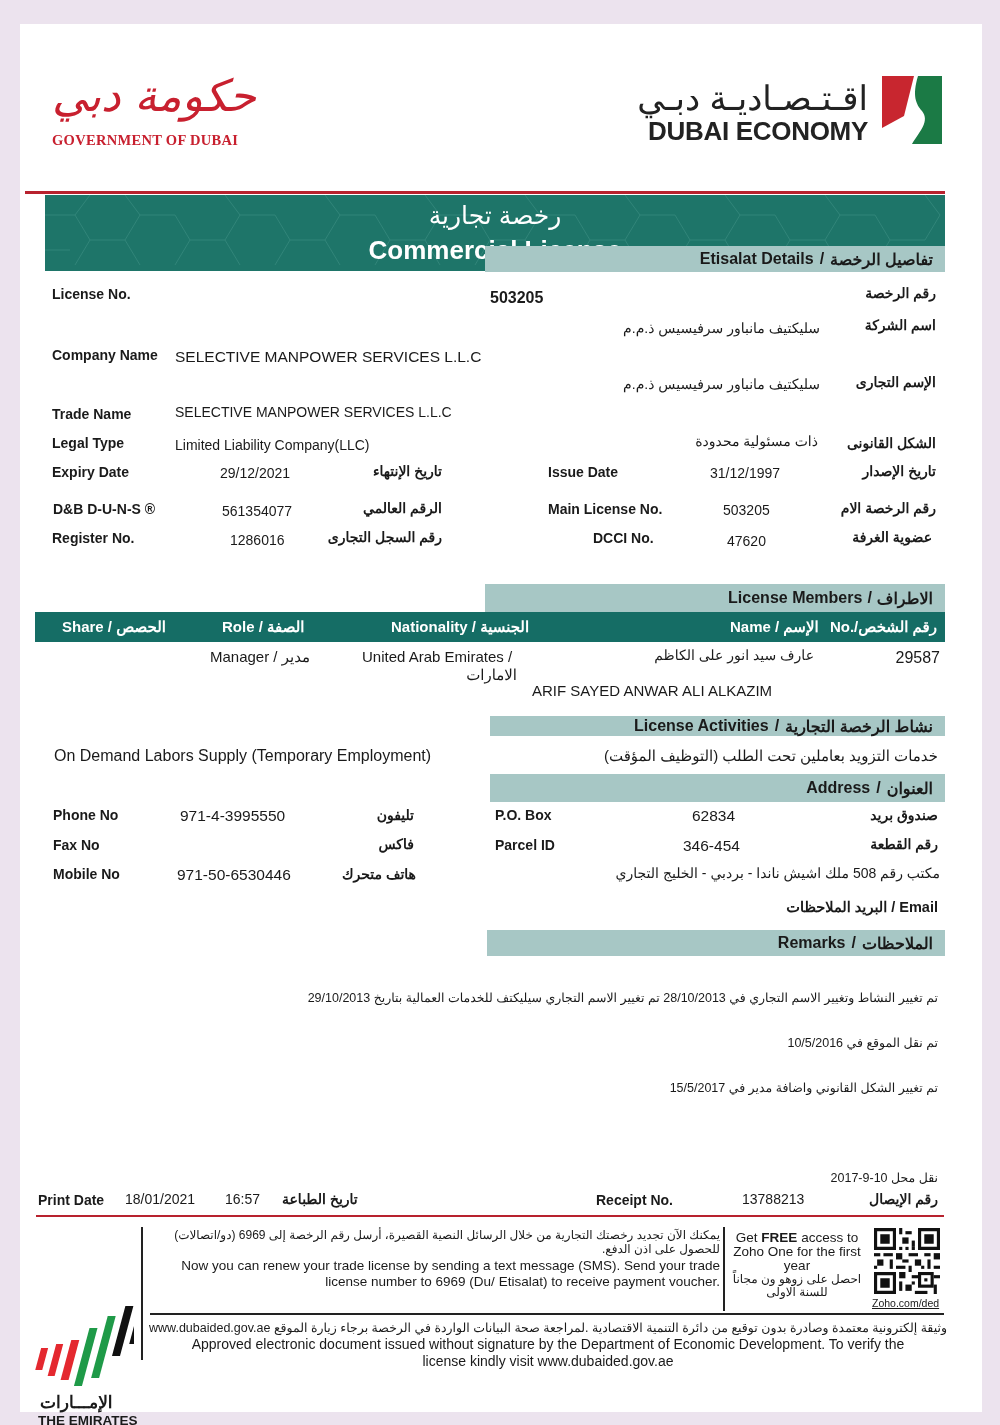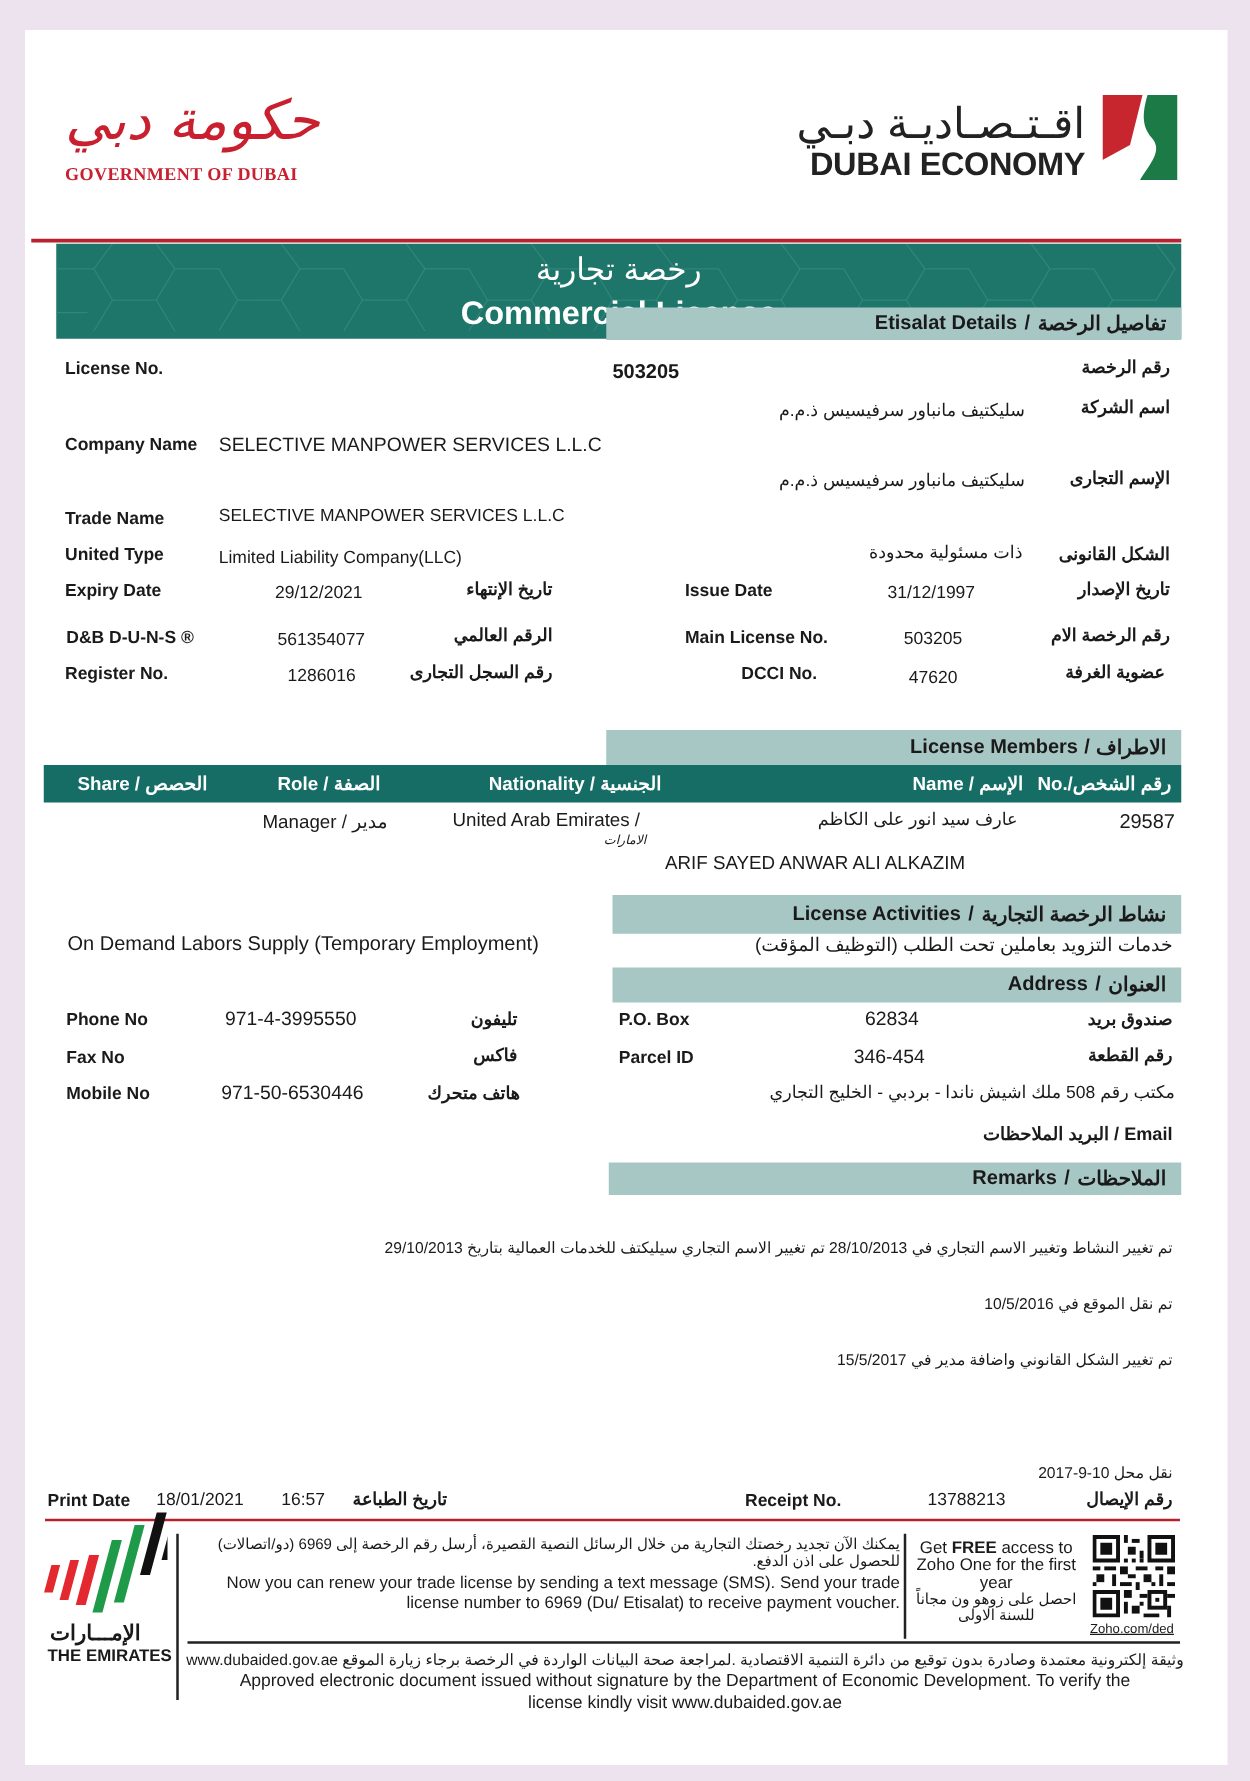--- a/index.html
+++ b/index.html
@@ -86,21 +86,21 @@
   <div class="abs arval ar" style="right:162px; top:296px;">سليكتيف مانباور سرفيسيس ذ.م.م</div>
   <div class="abs arlbl ar" style="right:46px; top:293px;">اسم الشركة</div>
   <div class="abs lbl" style="left:32px; top:323px;">Company Name</div>
   <div class="abs val15" style="left:155px; top:324px;">SELECTIVE MANPOWER SERVICES L.L.C</div>
 
   <div class="abs arval ar" style="right:162px; top:352px;">سليكتيف مانباور سرفيسيس ذ.م.م</div>
   <div class="abs arlbl ar" style="right:46px; top:350px;">الإسم التجارى</div>
   <div class="abs lbl" style="left:32px; top:382px;">Trade Name</div>
   <div class="abs val" style="left:155px; top:380px;">SELECTIVE MANPOWER SERVICES L.L.C</div>
 
-  <div class="abs lbl" style="left:32px; top:411px;">United Type</div>
+  <div class="abs lbl" style="left:32px; top:411px;">Legal Type</div>
   <div class="abs val" style="left:155px; top:413px;">Limited Liability Company(LLC)</div>
   <div class="abs arval ar" style="right:164px; top:409px;">ذات مسئولية محدودة</div>
   <div class="abs arlbl ar" style="right:46px; top:411px;">الشكل القانونى</div>
 
   <div class="abs lbl" style="left:32px; top:440px;">Expiry Date</div>
   <div class="abs val" style="left:200px; top:441px;">29/12/2021</div>
   <div class="abs arlbl ar" style="right:540px; top:439px;">تاريخ الإنتهاء</div>
   <div class="abs lbl" style="left:528px; top:440px;">Issue Date</div>
   <div class="abs val" style="left:690px; top:441px;">31/12/1997</div>
   <div class="abs arlbl ar" style="right:46px; top:439px;">تاريخ الإصدار</div>
@@ -131,26 +131,26 @@
     <div class="abs" style="left:356px;">Nationality / الجنسية</div>
     <div class="abs" style="left:695px;">Name / الإسم</div>
     <div class="abs" style="right:8px;">No./رقم الشخص</div>
   </div>
 
   <div>
     <div class="abs" style="right:42px; top:625px; font-size:16px;">29587</div>
     <div class="abs arval" style="right:168px; top:623px;">عارف سيد انور على الكاظم</div>
     <div class="abs" style="left:512px; top:658px; font-size:15px;">ARIF SAYED ANWAR ALI ALKAZIM</div>
     <div class="abs" style="left:342px; top:624px; font-size:15px;">United Arab Emirates /</div>
-    <div class="abs arval" style="right:465px; top:642px; font-size:10px;font-style:italic;">الامارات</div>
+    <div class="abs arval" style="right:465px; top:642px; font-size:15px;">الامارات</div>
     <div class="abs" style="left:190px; top:624px; font-size:15px;">Manager / مدير</div>
     <div class="abs" style="left:40px; top:624px; font-size:15px;"></div>
   </div>
 
-  <div class="abs sec-header" style="left:470px; top:692px; width:455px; height:31px;">
+  <div class="abs sec-header" style="left:470px; top:692px; width:455px; height:20px;">
     <span>License Activities</span>
     <span style="margin:0 6px;">/</span>
     <span style="margin-left:0;">نشاط الرخصة التجارية</span>
   </div>
   <div class="abs" style="left:34px; top:723px; font-size:16px;">On Demand Labors Supply (Temporary Employment)</div>
   <div class="abs ar" style="right:44px; top:723px; font-size:15px; direction:ltr;">(خدمات التزويد بعاملين تحت الطلب (التوظيف المؤقت</div>
 
   <div class="abs sec-header" style="left:470px; top:750px; width:455px; height:28px;">
     <span>Address</span>
     <span style="margin:0 6px;">/</span>
@@ -194,21 +194,21 @@
   <div class="abs lbl" style="left:18px; top:1168px;">Print Date</div>
   <div class="abs val" style="left:105px; top:1167px;">18/01/2021</div>
   <div class="abs val" style="left:205px; top:1167px;">16:57</div>
   <div class="abs arlbl" style="left:262px; top:1167px;">تاريخ الطباعة</div>
   <div class="abs lbl" style="left:576px; top:1168px;">Receipt No.</div>
   <div class="abs val" style="left:722px; top:1167px;">13788213</div>
   <div class="abs arlbl ar" style="right:44px; top:1167px;">رقم الإيصال</div>
 
   <div class="abs footer-line" style="left:16px; top:1191px; width:908px;"></div>
 
-  <div class="abs" style="left:8px; top:1176px; width:112px; height:130px;">
+  <div class="abs" style="left:8px; top:1272px; width:112px; height:130px;">
     <svg class="abs" style="left:6px; top:4px;" width="100" height="92" viewBox="0 0 100 92">
       <g transform="skewX(-15)">
         <rect x="20" y="48" width="7" height="22" fill="#e4282f"></rect>
         <rect x="34" y="44" width="7" height="32" fill="#e4282f"></rect>
         <rect x="48" y="40" width="8" height="40" fill="#e4282f"></rect>
         <rect x="63" y="28" width="8" height="58" fill="#1f9a48"></rect>
         <rect x="78" y="16" width="8" height="62" fill="#1f9a48"></rect>
         <rect x="93" y="6" width="8" height="50" fill="#111"></rect>
         <rect x="107" y="0" width="8" height="44" fill="#111"></rect>
       </g>

